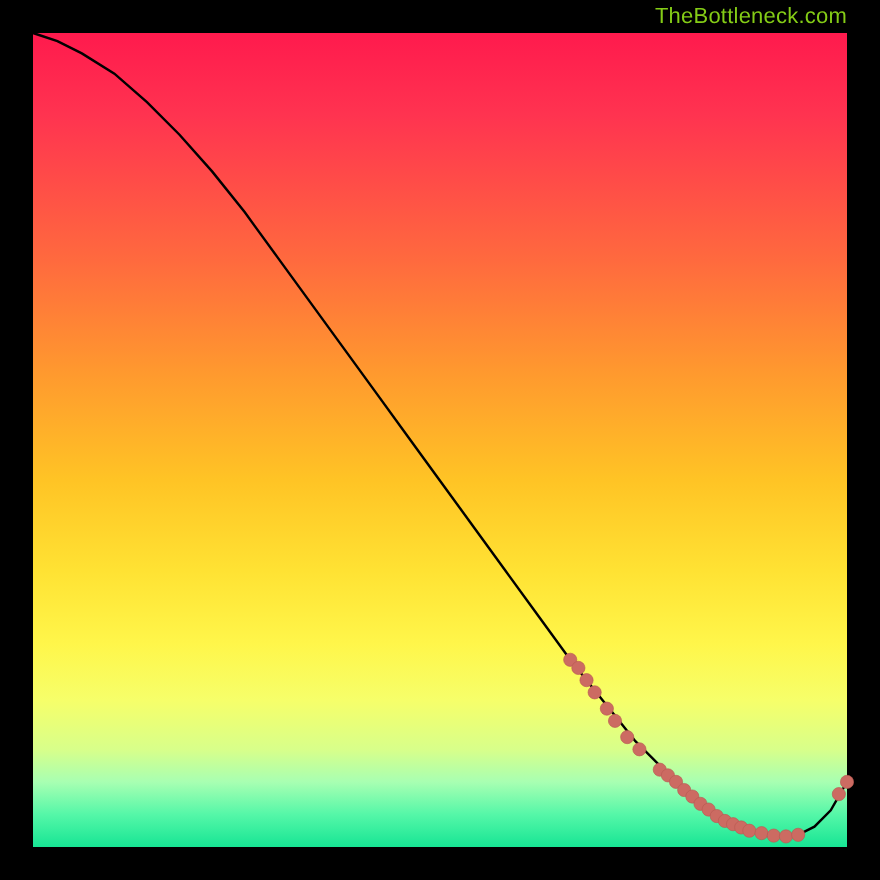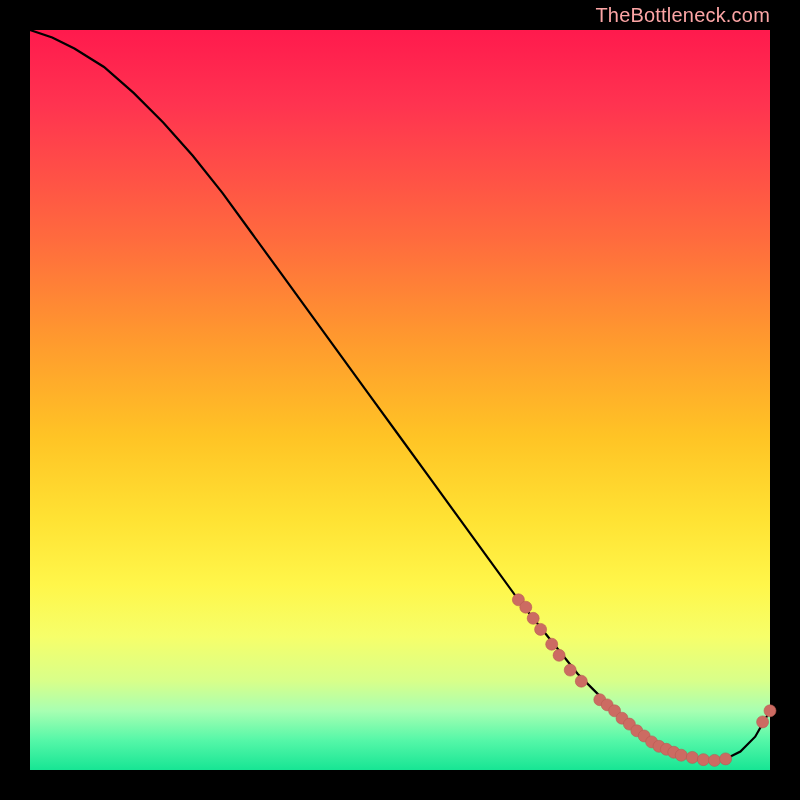--- a/index.html
+++ b/index.html
@@ -37,21 +37,21 @@
       #d8ff8a 88%,
       #a8ffb2 92%,
       #55f7a8 96%,
       #17e594 100%
     );
   }
   .watermark {
     position: absolute;
     top: 4px;
     right: 30px;
-    color: #fca5a5;
+    color: #84cc16;
     font-size: 20px;
     letter-spacing: 0.2px;
     user-select: none;
   }
   svg.curve {
     position: absolute;
     left: 0;
     top: 0;
     width: 740px;
     height: 740px;

